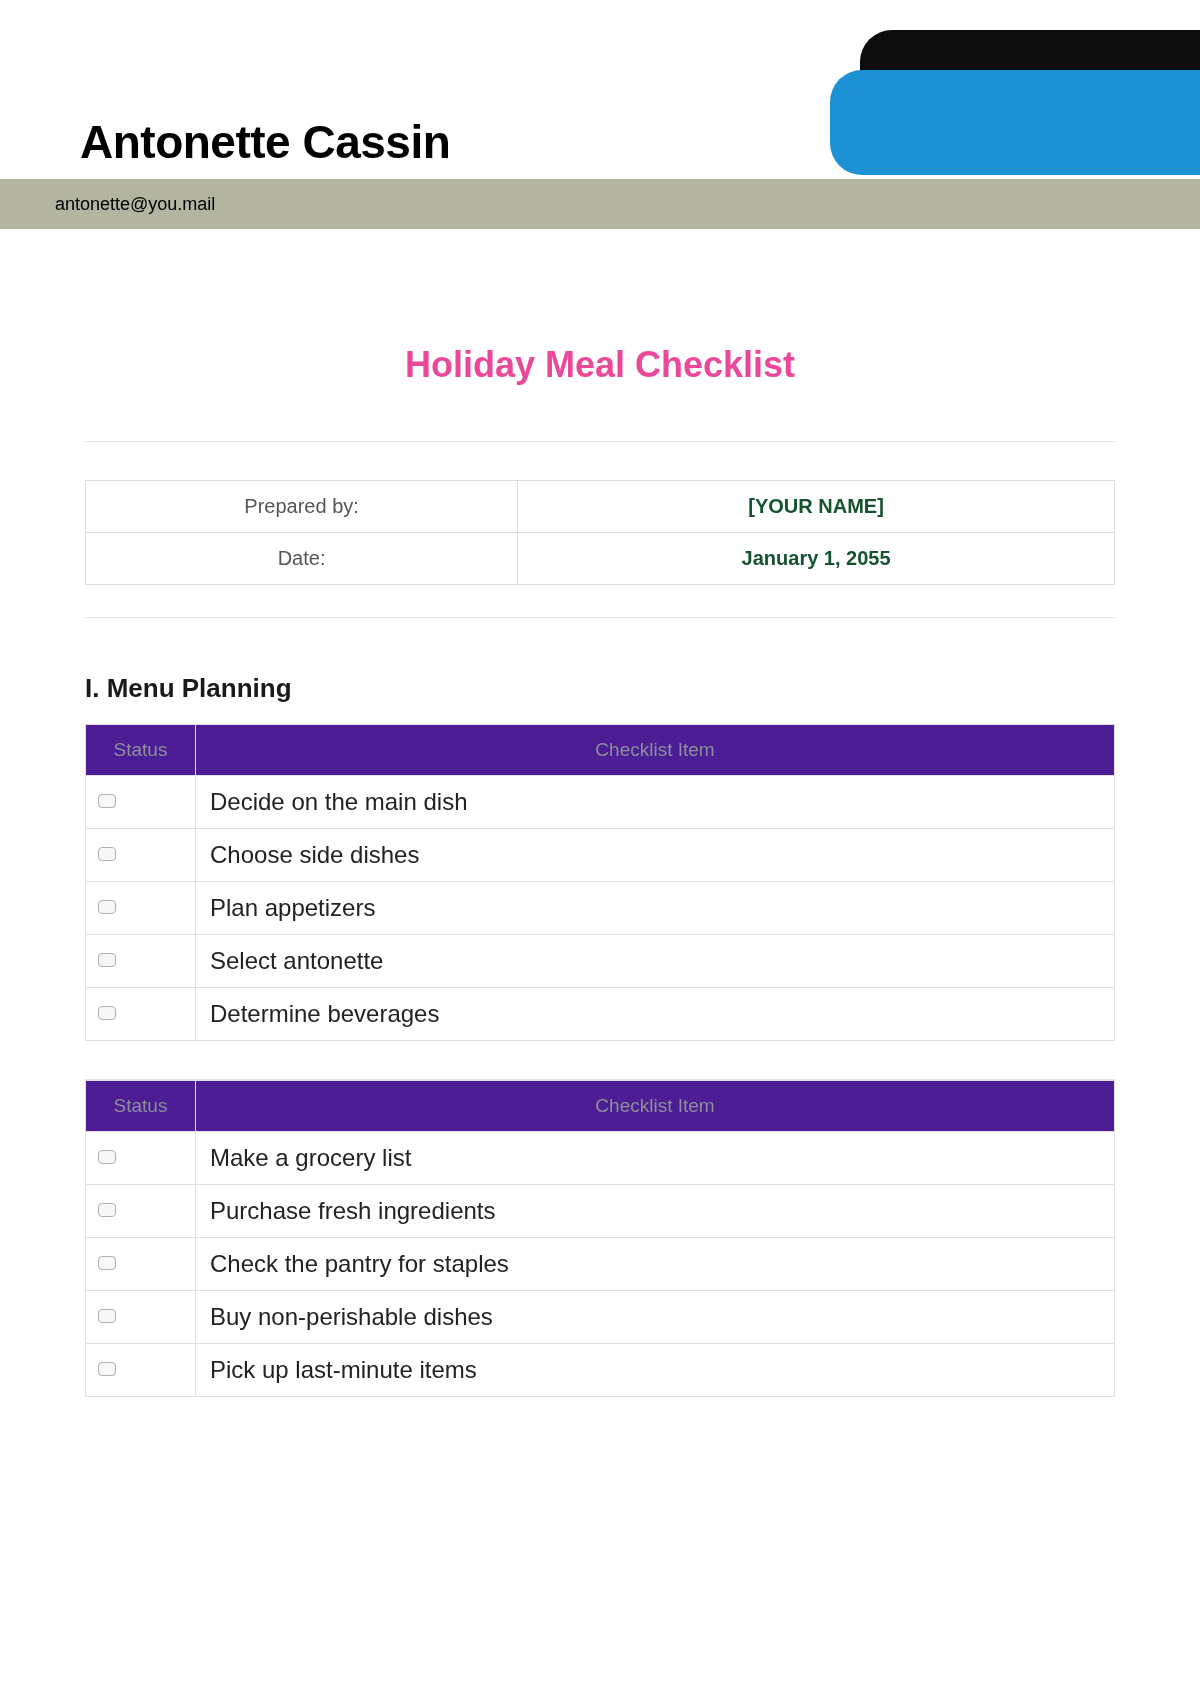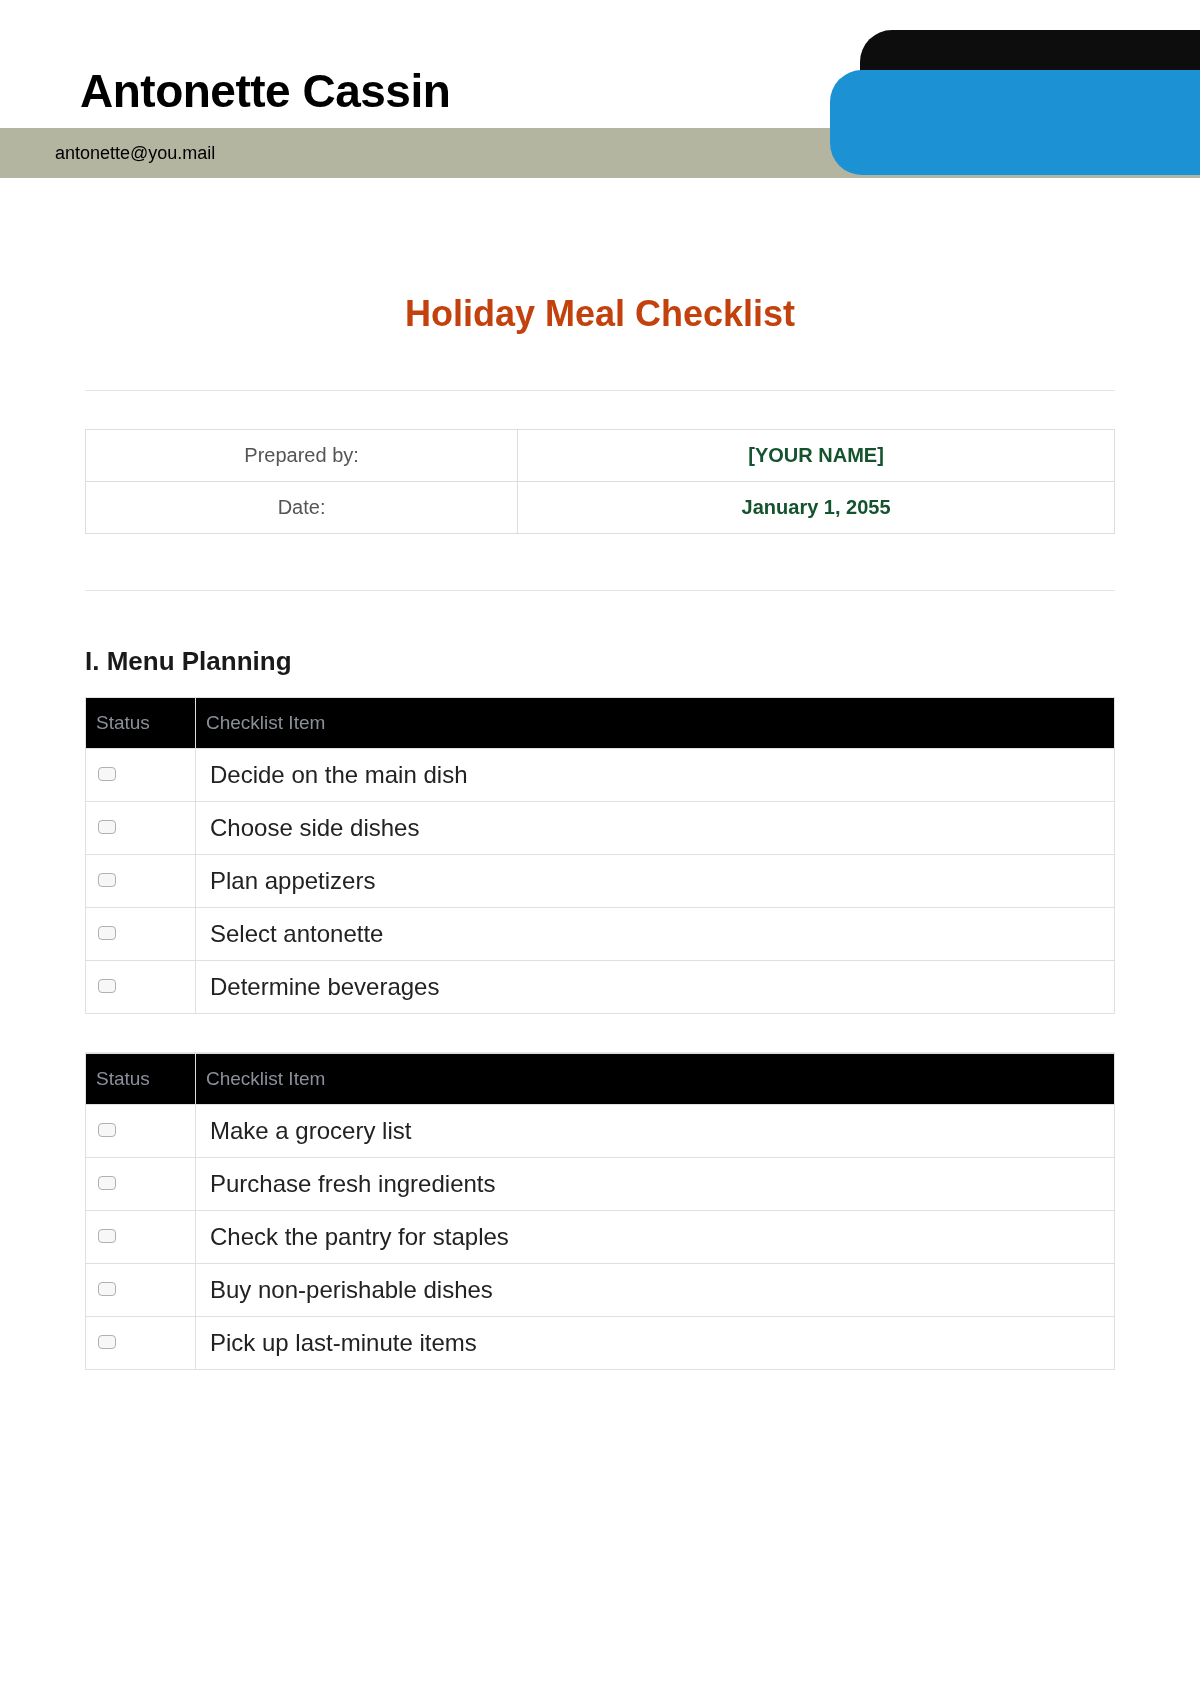--- a/index.html
+++ b/index.html
@@ -9,21 +9,21 @@
     }
     body {
       font-family: Arial, Helvetica, sans-serif;
       background: #ffffff;
       width: 1200px;
       height: 1700px;
       position: relative;
     }
     .header-section {
       position: relative;
-      padding-top: 64px;
+      padding-top: 115px;
     }
     .author-name {
       font-size: 46px;
       font-weight: 900;
       color: #000;
       padding-left: 80px;
       padding-bottom: 10px;
       font-family: Arial, Helvetica, sans-serif;
       letter-spacing: -0.5px;
     }
@@ -62,34 +62,34 @@
       background: #1c91d4;
       border-radius: 32px 0 0 32px;
     }
     .content {
       padding: 0 85px;
     }
     .doc-title {
       text-align: center;
       font-size: 36px;
       font-weight: 700;
-      color: #c2410c;
+      color: #ec4899;
       margin-top: 115px;
       margin-bottom: 55px;
     }
     .divider {
       border: none;
       border-top: 1px solid #e5e5e5;
       margin: 0;
     }
     .meta-table {
       width: 100%;
       border-collapse: collapse;
       margin-top: 38px;
-      margin-bottom: 56px;
+      margin-bottom: 32px;
       border-radius: 15px;
     }
     .meta-table td {
       border: 1px solid #ddd;
       padding: 14px 10px;
       text-align: center;
       font-size: 20px;
       color: #333;
     }
     .meta-table td:first-child {
@@ -105,27 +105,27 @@
       font-weight: 700;
       color: #1a1a1a;
       margin-top: 55px;
       margin-bottom: 20px;
     }
     .checklist-table {
       width: 100%;
       border-collapse: collapse;
     }
     .checklist-table th {
-      background: #000000;
+      background: #4c1d95;
       color: #8a8f99;
       font-weight: 500;
       padding: 14px 10px;
       border: 1px solid #e0e0e0;
       font-size: 19px;
-      text-align: left;
+      text-align: center;
     }
     .checklist-table th:first-child {
       width: 110px;
     }
     .checklist-table td {
       border: 1px solid #e0e0e0;
       padding: 12px 14px;
       font-size: 24px;
       color: #222;
       vertical-align: middle;

